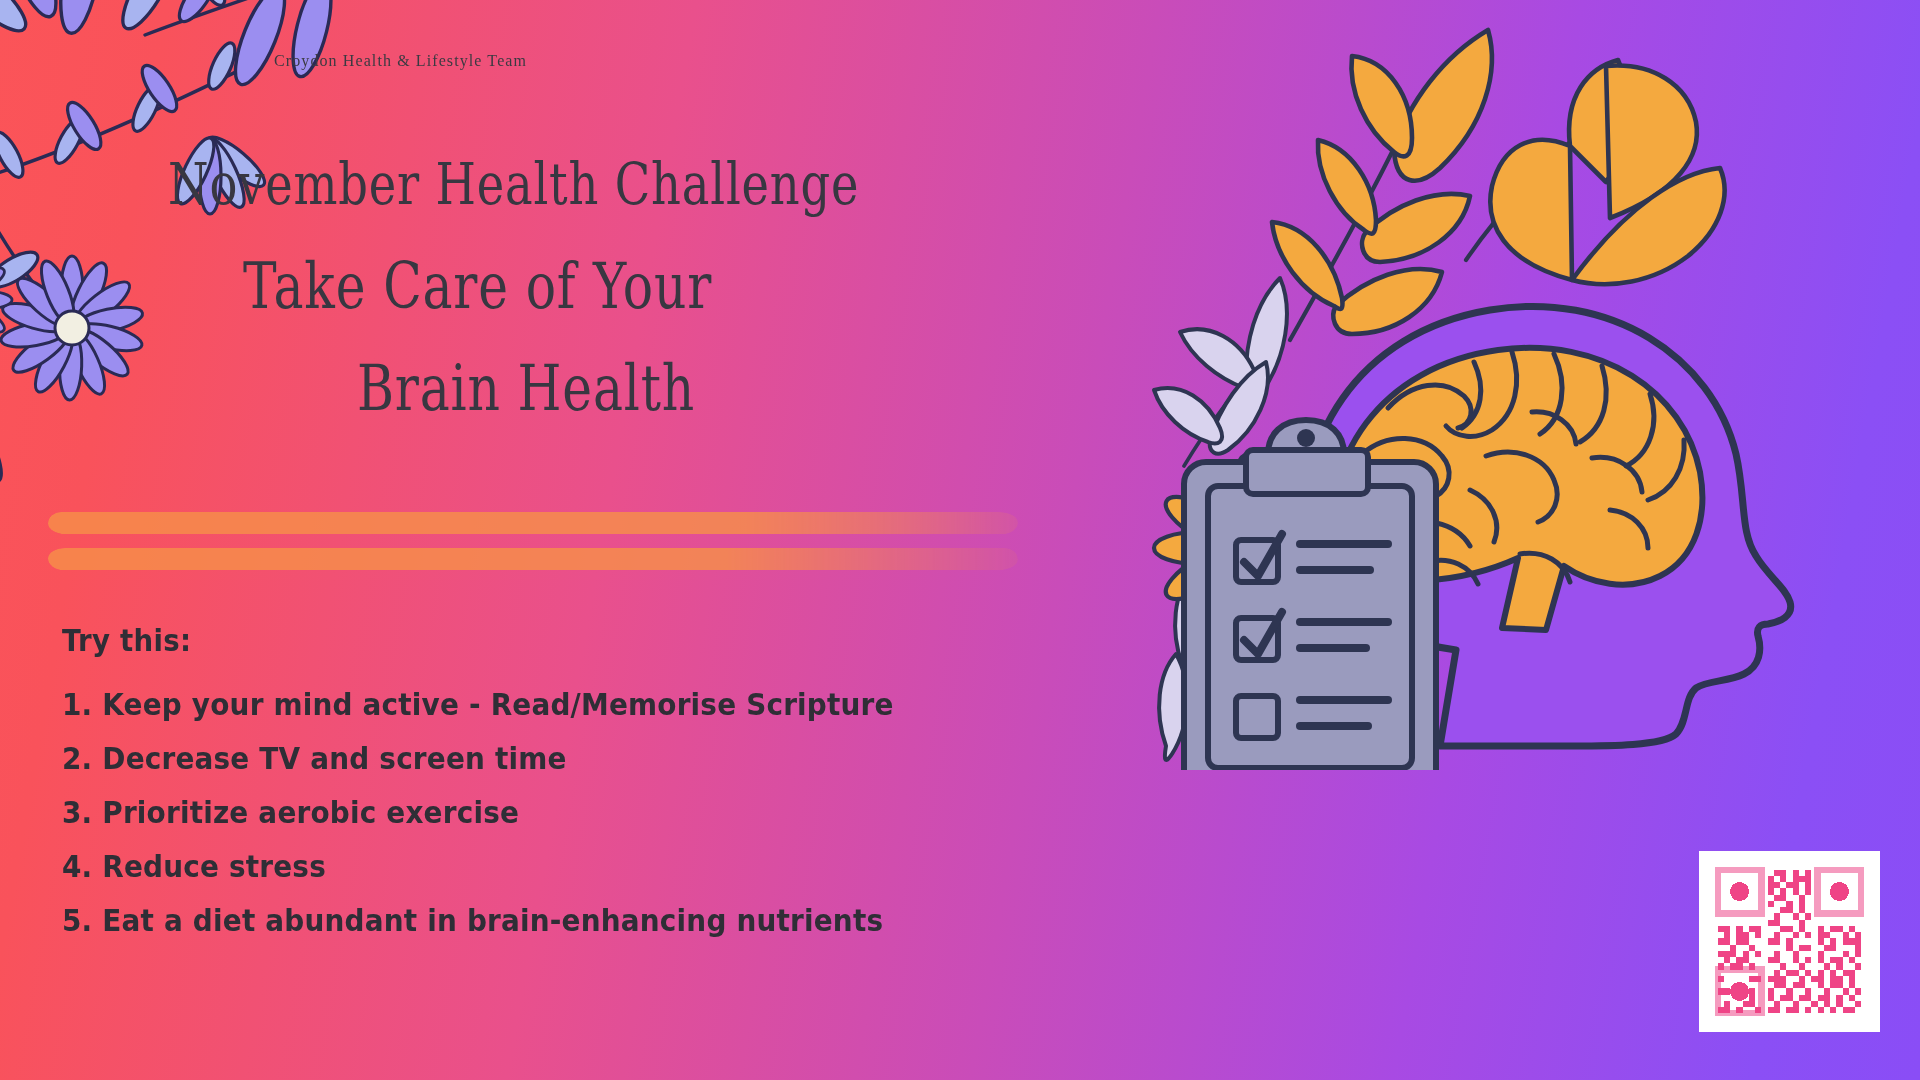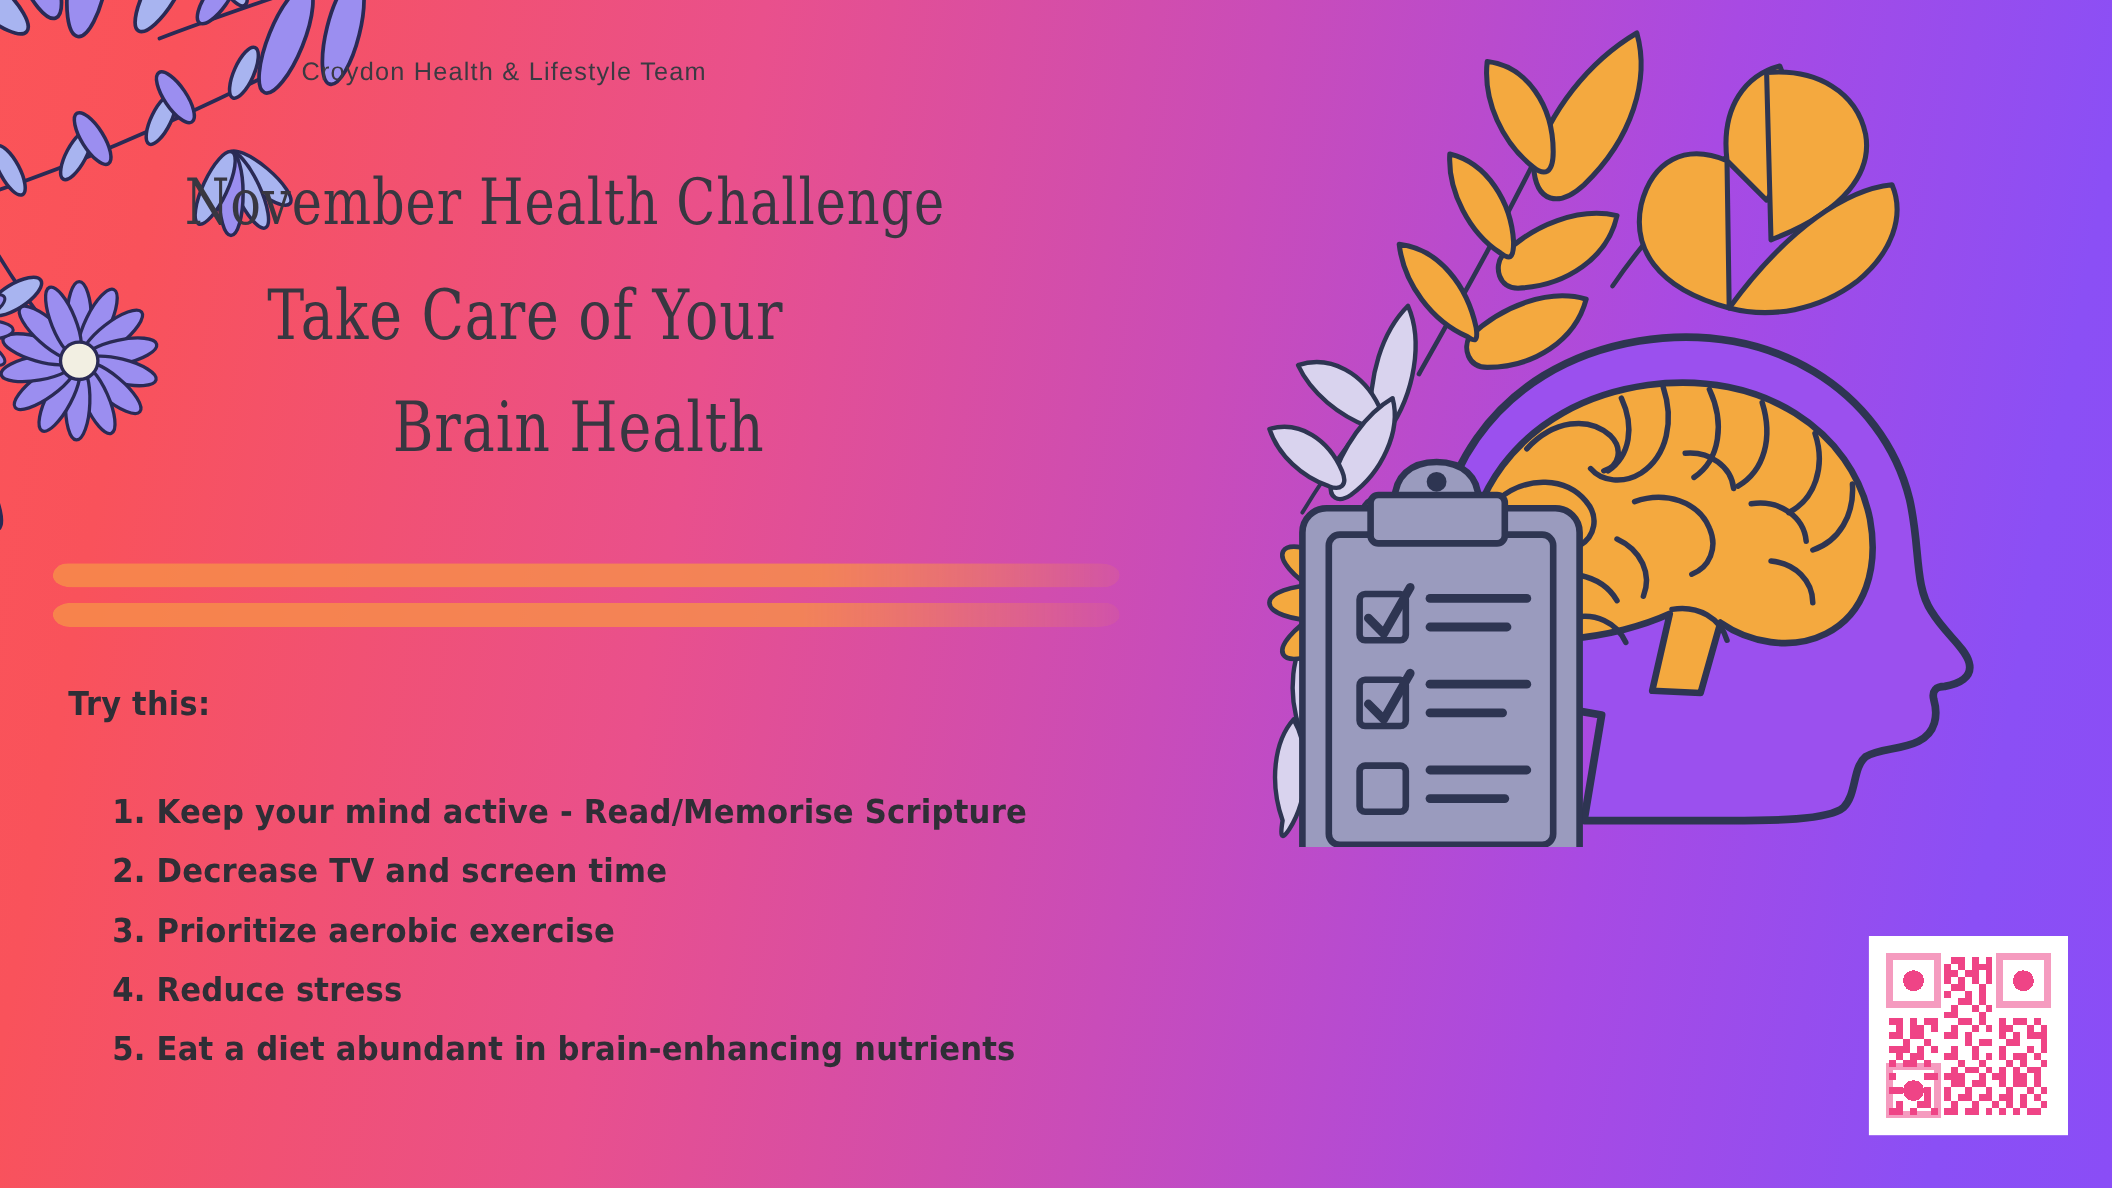--- a/index.html
+++ b/index.html
@@ -16,22 +16,22 @@
   
   .art{position:absolute;pointer-events:none;}
   #flowers-tl{left:-40px;top:-60px;width:520px;height:560px;}
   #brain-art{right:40px;top:10px;width:740px;height:760px;}
 
   
   #text-col{position:absolute;left:0;top:0;width:1160px;height:1080px;}
 
   .brand{
     position:absolute;left:274px;top:52px;
-    font-family:Liberation Sans, sans-serif;
-    font-size:23px;letter-spacing:1.1px;font-weight:400;
+    font-family:Liberation Serif, serif;
+    font-size:16px;letter-spacing:1.1px;font-weight:400;
     color:#3b3a42;white-space:nowrap;
   }
 
   .headline{
     position:absolute;
     font-family:"DejaVu Serif", serif;
     color:#383741;
     font-weight:400;
     white-space:nowrap;
     transform-origin:left center;
@@ -52,21 +52,21 @@
             mask-image:linear-gradient(90deg,rgba(0,0,0,1) 0%,rgba(0,0,0,1) 70%,rgba(0,0,0,.5) 86%,rgba(0,0,0,.12) 100%);}
 
   .try-label{
     position:absolute;left:62px;top:623px;
     font-family:"DejaVu Sans", sans-serif;
     font-weight:700;font-size:30px;letter-spacing:.3px;
     color:#2f2e36;transform:scaleX(.92);transform-origin:left center;
     white-space:nowrap;
   }
 
-  #tips{position:absolute;left:62px;top:712px;width:1060px;margin-left:40px;}
+  #tips{position:absolute;left:62px;top:678px;width:1060px;}
   .tip{
     font-family:"DejaVu Sans", sans-serif;
     font-weight:700;font-size:30px;letter-spacing:.2px;
     color:#2f2e36;line-height:54px;white-space:nowrap;
     transform:scaleX(.93);transform-origin:left center;
   }
 
   
   #qr-card{
     position:absolute;left:1699px;top:851px;width:181px;height:181px;

